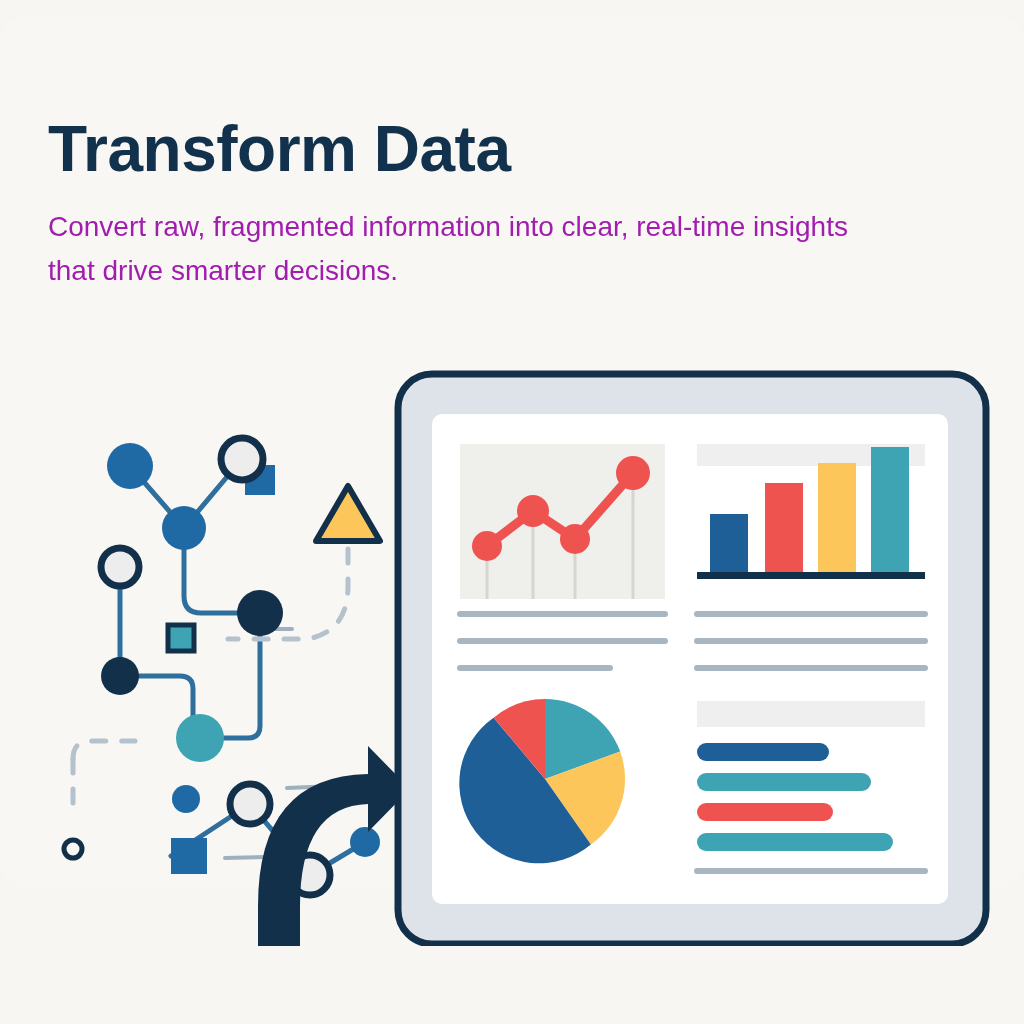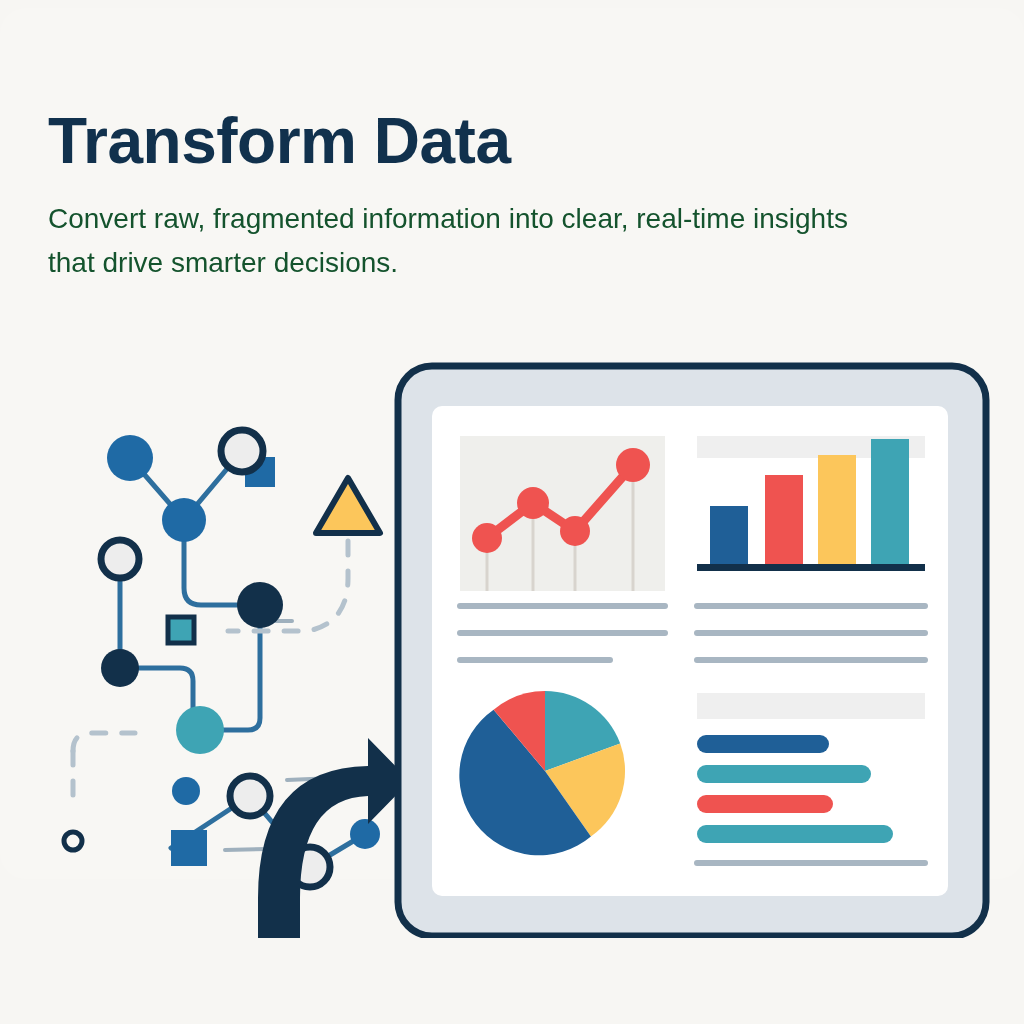--- a/index.html
+++ b/index.html
@@ -10,21 +10,21 @@
   body {
     width: 1024px;
     height: 1024px;
     background: #f7f6f3;
     font-family: "Liberation Sans", sans-serif;
     overflow: hidden;
     position: relative;
   }
   #stage {
     position: absolute;
-    left: 0; top: 8px;
+    left: 0; top: 16px;
     width: 1024px;
     height: 871px;
     background: #f8f7f4;
     border-radius: 26px;
   }
   
   #header {
     position: absolute;
     left: 48px;
     top: 100px;
@@ -57,21 +57,21 @@
     display: block;
   }
 </style>
 </head>
 <body>
 
 <div id="stage" style="background: rgb(248, 247, 244);">
 
   <div id="header">
     <h1 id="page-title" style="color: rgb(17, 49, 77);">Transform Data</h1>
-    <p id="page-subtitle" style="color: #14532d;">Convert raw, fragmented information into clear, real-time insights that drive smarter decisions.</p>
+    <p id="page-subtitle" style="color: #a21caf;">Convert raw, fragmented information into clear, real-time insights that drive smarter decisions.</p>
   </div>
 
   <svg id="artwork" viewBox="0 0 1024 600">
 
     <defs>
       <clipPath id="screenClip">
         <rect x="432" y="68" width="516" height="490" rx="10"></rect>
       </clipPath>
     </defs>
 

